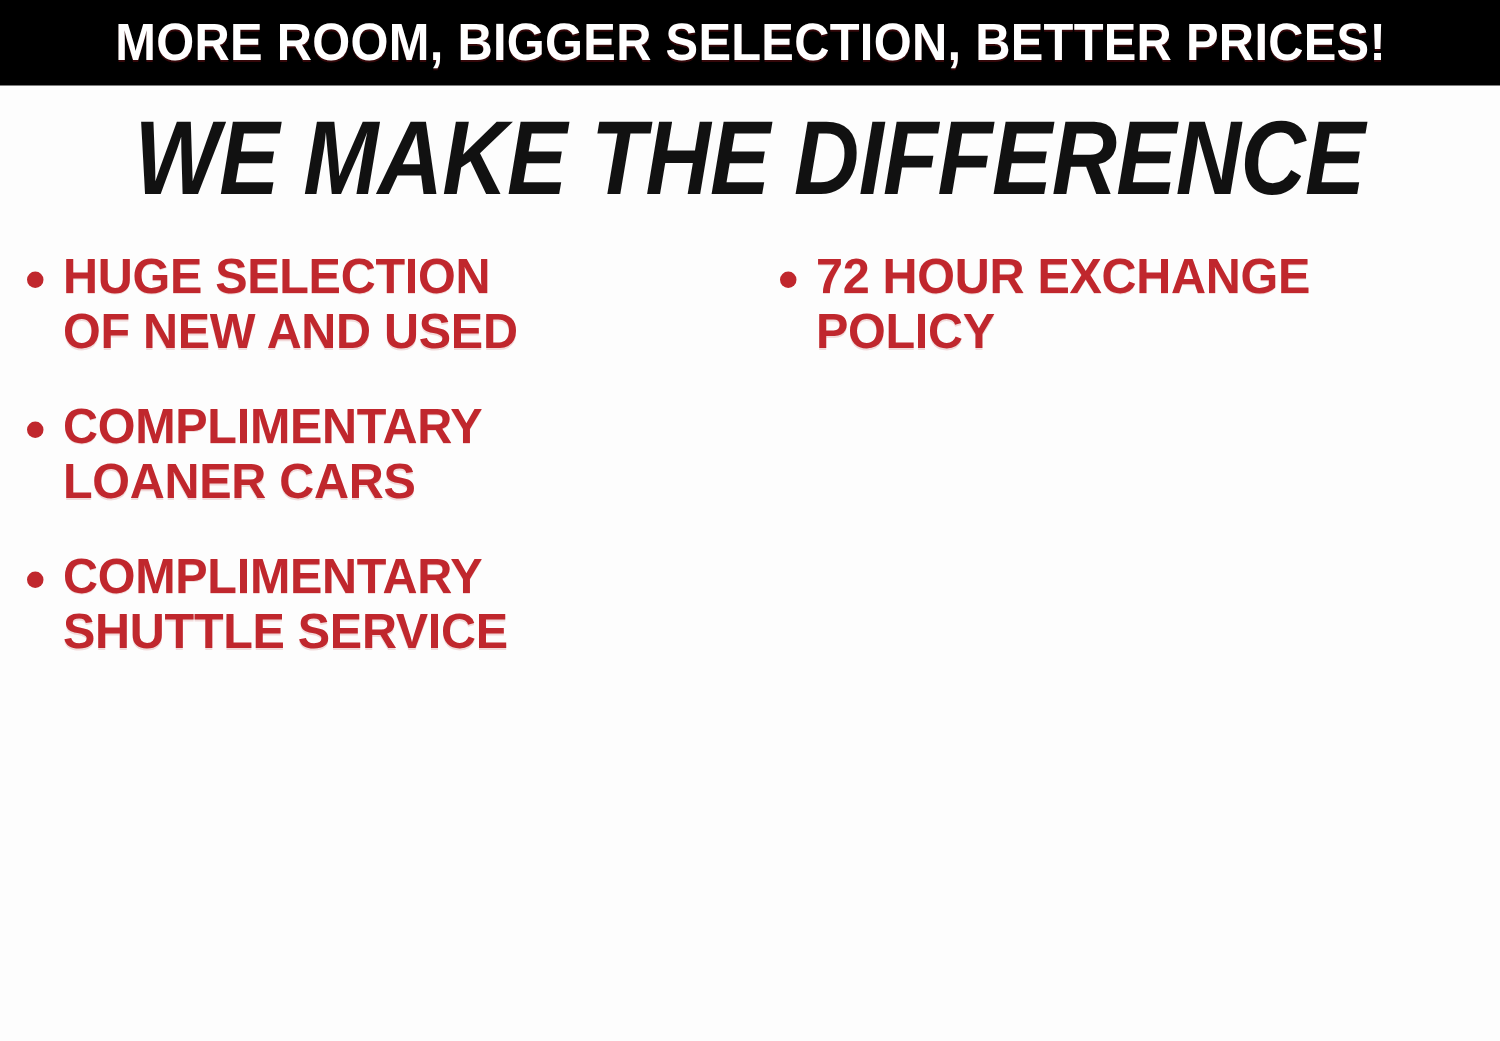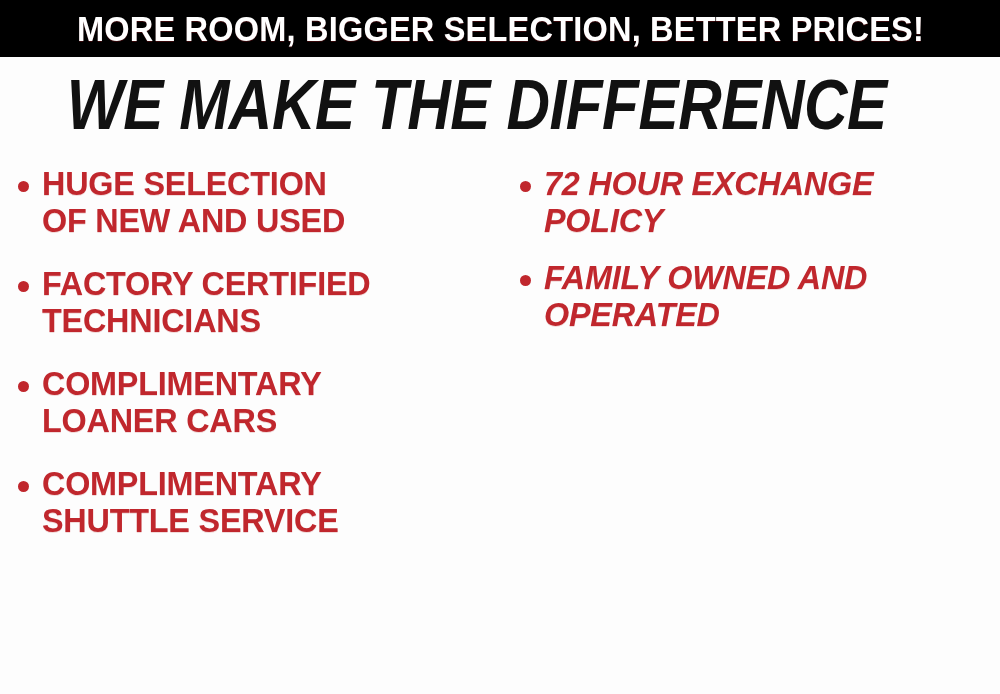--- a/index.html
+++ b/index.html
@@ -51,20 +51,21 @@
 
   
   .headline-wrap {
     position: absolute;
     left: 0;
     top: 66px;
     width: 1000px;
     height: 78px;
     display: flex;
     align-items: center;
+    justify-content: center;
   }
   .headline {
     color: #111111;
     font-family: "Liberation Sans Narrow", "Liberation Sans", sans-serif;
     font-weight: bold;
     font-style: italic;
     font-size: 70px;
     line-height: 1;
     letter-spacing: -0.5px;
     white-space: nowrap;
@@ -81,21 +82,21 @@
     height: 538px;
     display: flex;
     align-items: flex-start;
   }
   .column {
     box-sizing: border-box;
     width: 500px;
     padding-top: 6px;
   }
   .column.left  { padding-left: 18px; padding-right: 4px; }
-  .column.right { padding-left: 520px; margin-left: -500px; width: 1000px; padding-right: 2px; font-style: italic; }
+  .column.right { padding-left: 520px; margin-left: -500px; width: 1000px; padding-right: 2px; }
 
   .bullet-item {
     display: flex;
     align-items: flex-start;
     margin-bottom: 26px;
   }
   .column.right .bullet-item { margin-bottom: 20px; }
 
   .bullet-dot {
     flex: 0 0 auto;
@@ -138,27 +139,20 @@
 
       <div class="bullet-item">
         <span class="bullet-dot"></span>
         <span class="bullet-text">
           <span>HUGE SELECTION</span><br>
           <span>OF NEW AND USED</span>
         </span>
       </div>
 
 
-      <div class="bullet-item">
-        <span class="bullet-dot"></span>
-        <span class="bullet-text">
-          <span>FACTORY CERTIFIED</span><br>
-          <span>TECHNICIANS</span>
-        </span>
-      </div>
 
       <div class="bullet-item">
         <span class="bullet-dot"></span>
         <span class="bullet-text">
           <span>COMPLIMENTARY</span><br>
           <span>LOANER CARS</span>
         </span>
       </div>
 
       <div class="bullet-item">
@@ -177,26 +171,19 @@
         <span class="bullet-dot"></span>
         <span class="bullet-text">
           <span>72 HOUR EXCHANGE</span><br>
           <span>POLICY</span>
         </span>
       </div>
 
 
 
 
-      <div class="bullet-item">
-        <span class="bullet-dot"></span>
-        <span class="bullet-text">
-          <span>FAMILY OWNED AND</span><br>
-          <span>OPERATED</span>
-        </span>
-      </div>
 
 
     </div>
 
   </div>
 
 </div>
 
 </body></html>

